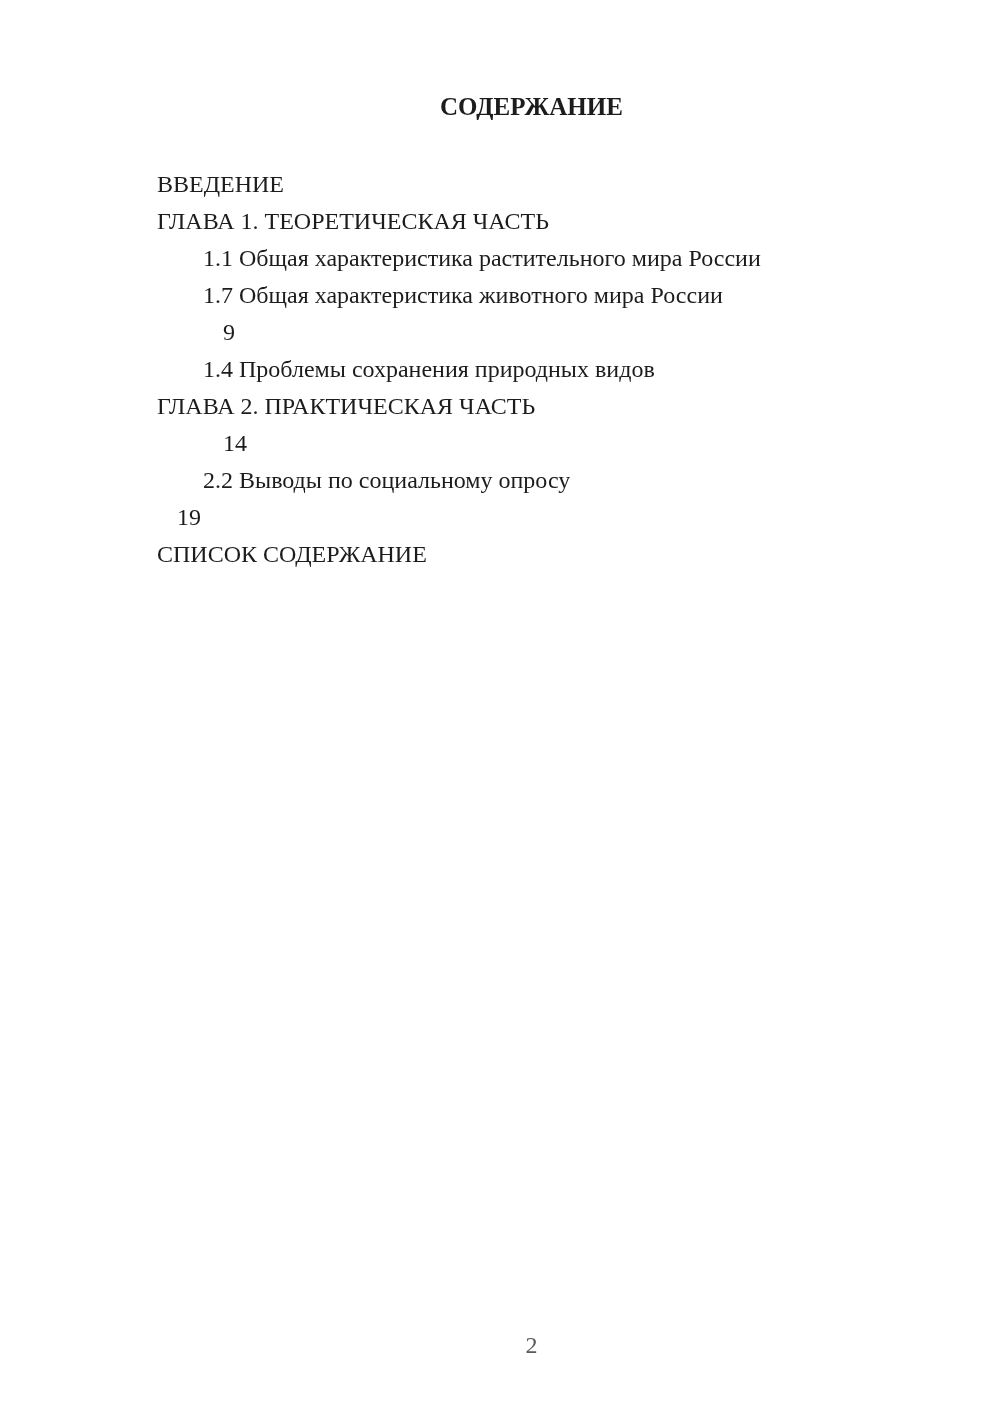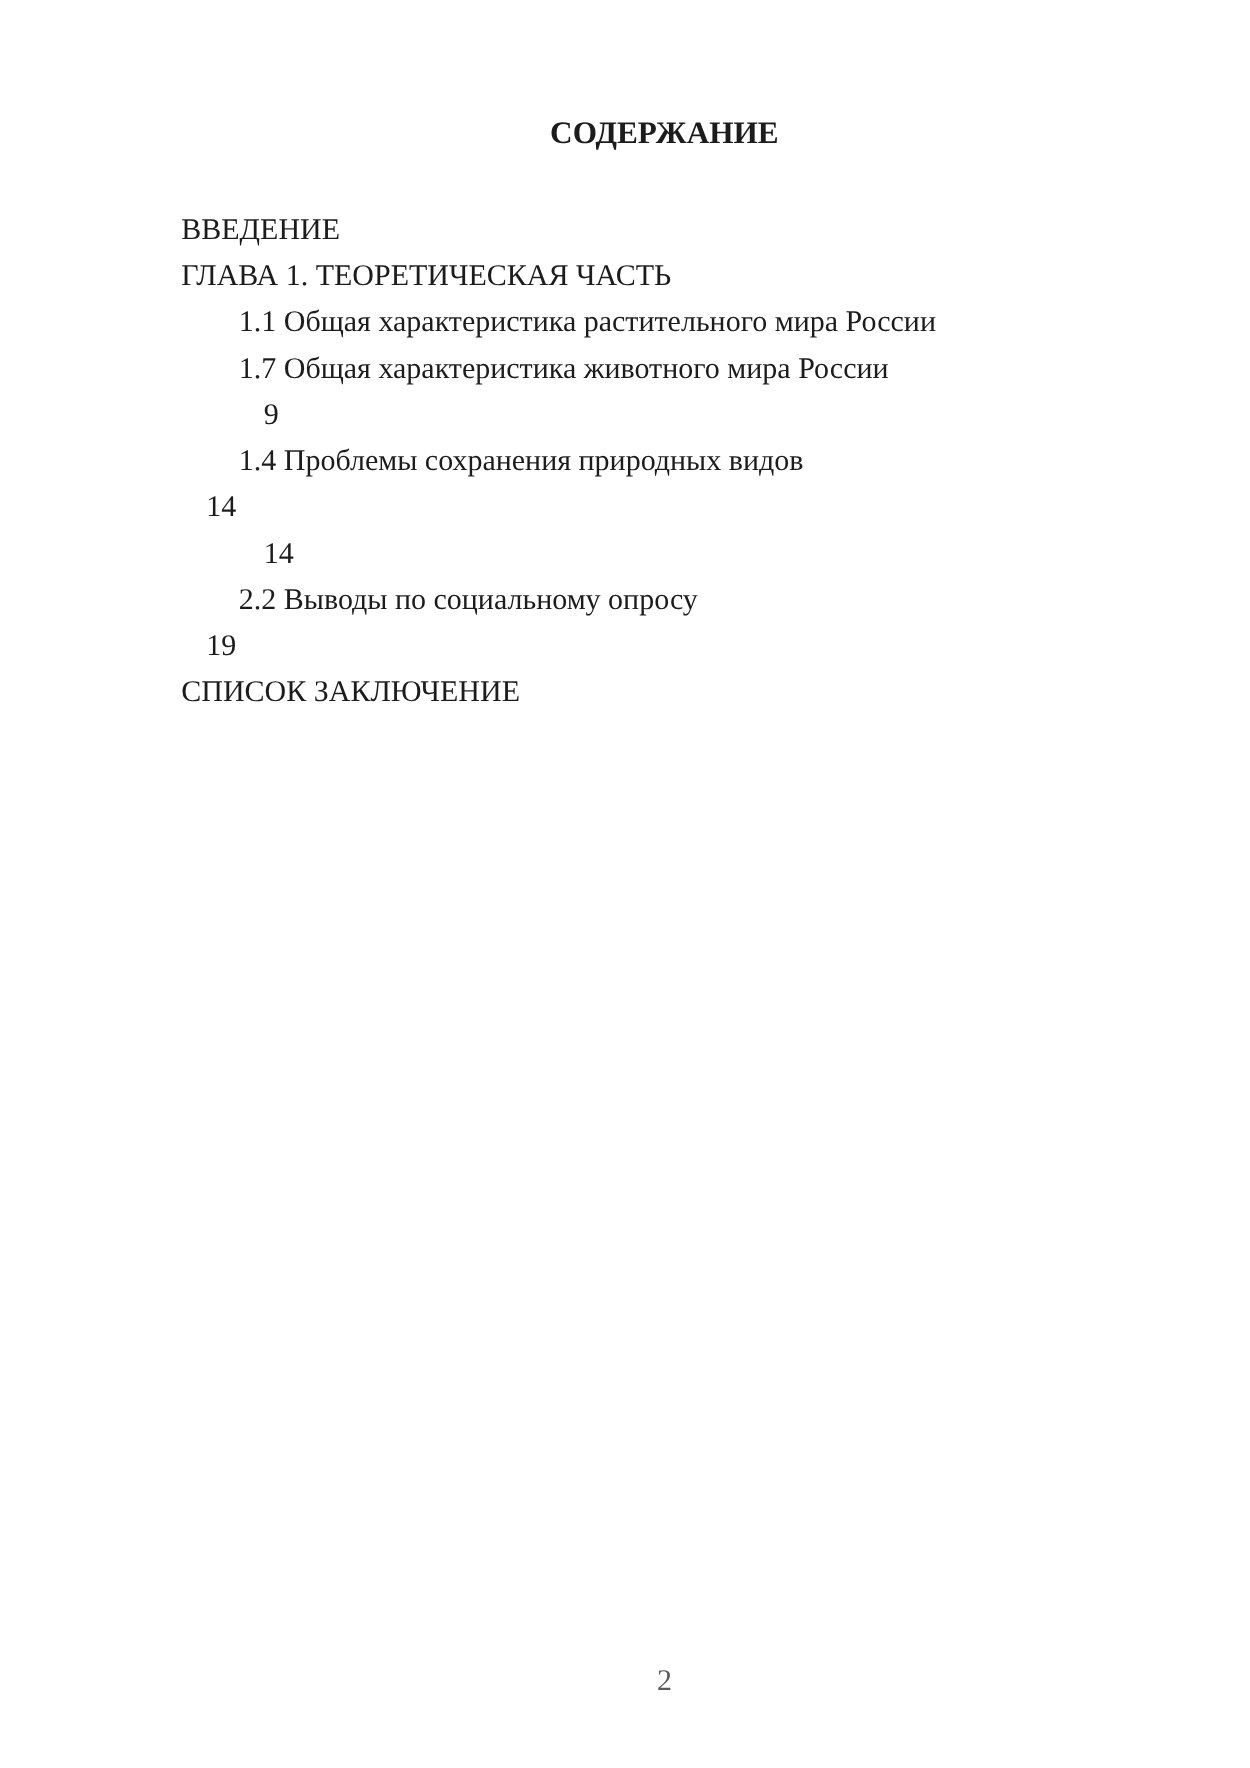--- a/index.html
+++ b/index.html
@@ -23,21 +23,21 @@
     top: 88px;
     margin: 0;
     text-align: center;
     font-size: 25px;
     font-weight: 700;
     line-height: 37px;
     color: #1c1c1c;
   }
   .toc {
     position: absolute;
-    left: 145px;
+    left: 157px;
     width: 773px;
     top: 166px;
   }
   .toc-row {
     display: flex;
     justify-content: space-between;
     align-items: baseline;
     height: 37px;
     line-height: 37px;
     font-size: 24px;
@@ -91,33 +91,34 @@
         <span class="toc-page">7</span>
       </div>
       <div class="toc-row level-1">
         <span class="toc-page">9</span>
       </div>
       <div class="toc-row level-1">
         <span class="toc-label">1.4 Проблемы сохранения природных видов</span>
         <span class="toc-page">10</span>
       </div>
       <div class="toc-row level-0">
+        <span class="toc-label">ГЛАВА 2. ПРАКТИЧЕСКАЯ ЧАСТЬ</span>
         <span class="toc-page">14</span>
       </div>
       <div class="toc-row level-1">
         <span class="toc-page">14</span>
       </div>
       <div class="toc-row level-1">
         <span class="toc-label">2.2 Выводы по социальному опросу</span>
         <span class="toc-page">16</span>
       </div>
       <div class="toc-row level-0">
         <span class="toc-page">19</span>
       </div>
       <div class="toc-row level-0">
-        <span class="toc-label">СПИСОК ЗАКЛЮЧЕНИЕ</span>
+        <span class="toc-label">СПИСОК СОДЕРЖАНИЕ</span>
         <span class="toc-page">21</span>
       </div>
     </div>
 
   <div class="footer-page-number">2</div>
 
 </div>
 
 </body></html>

